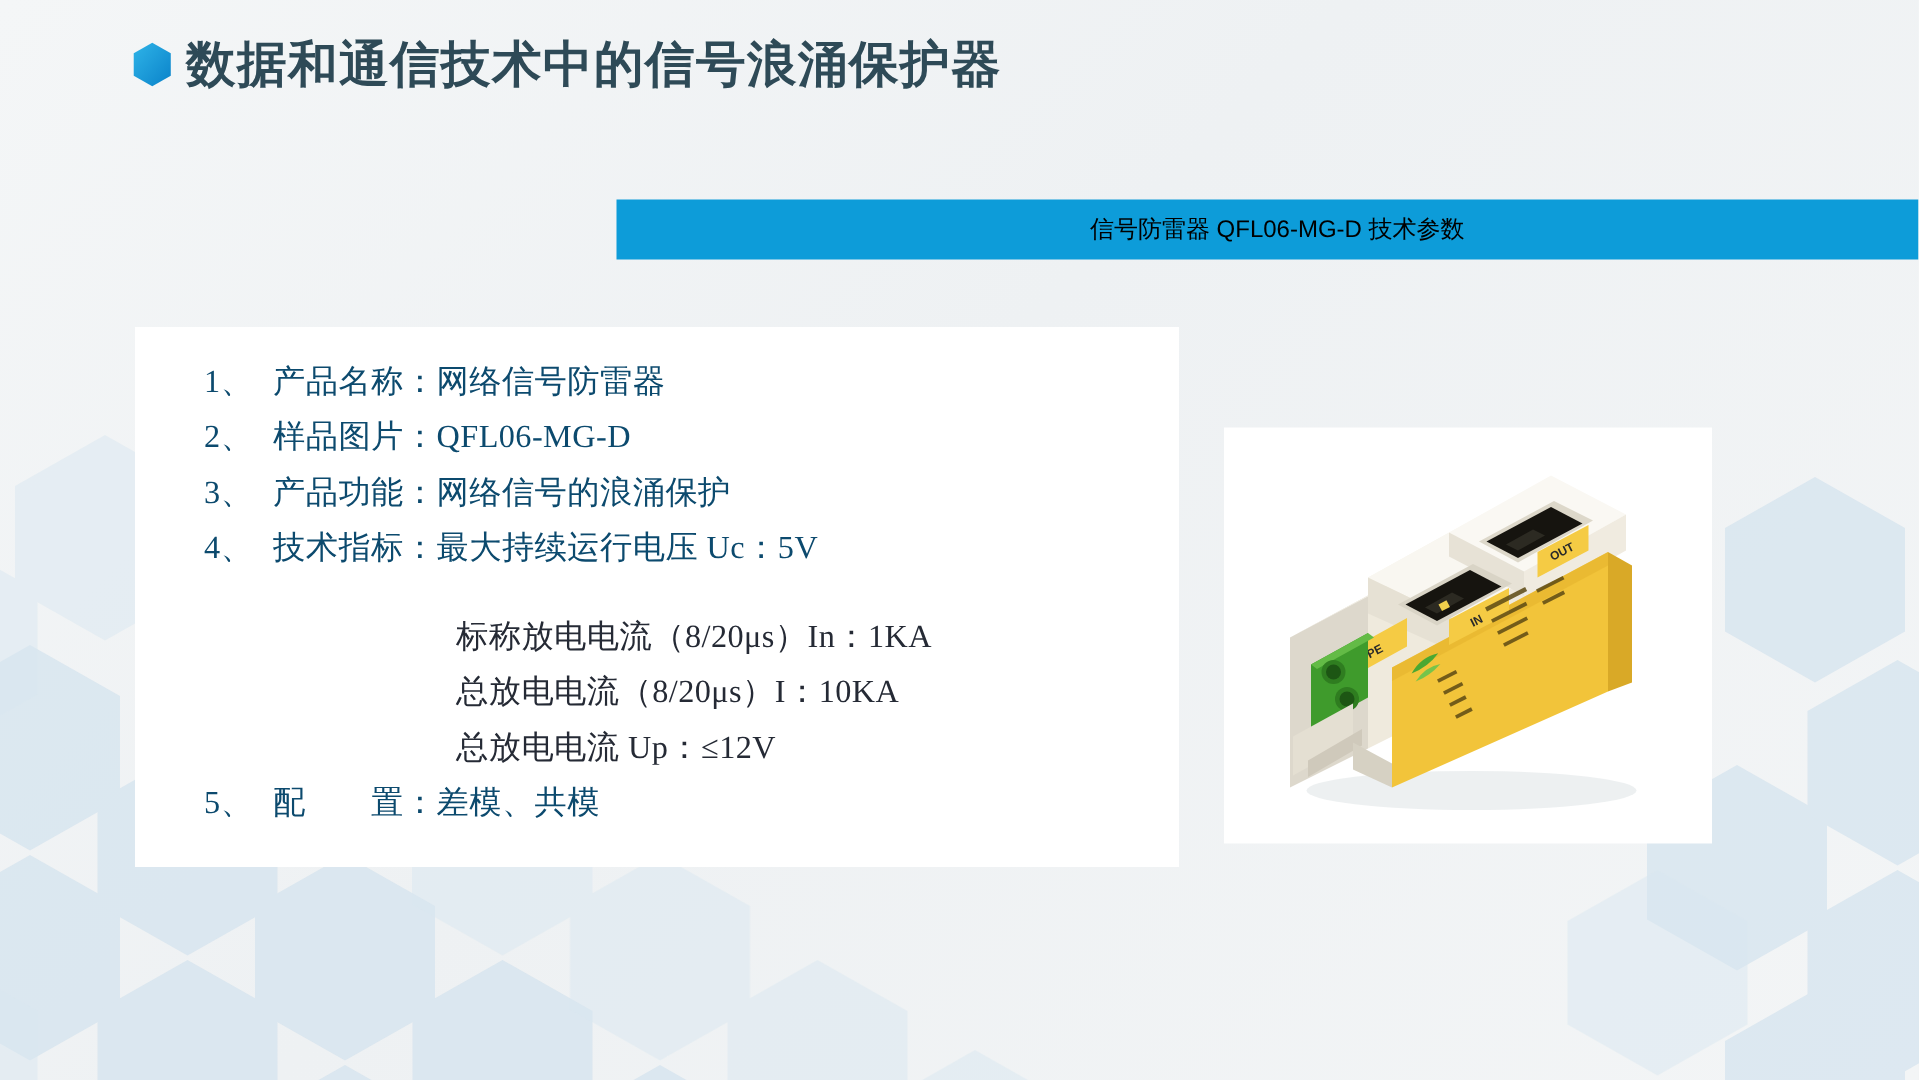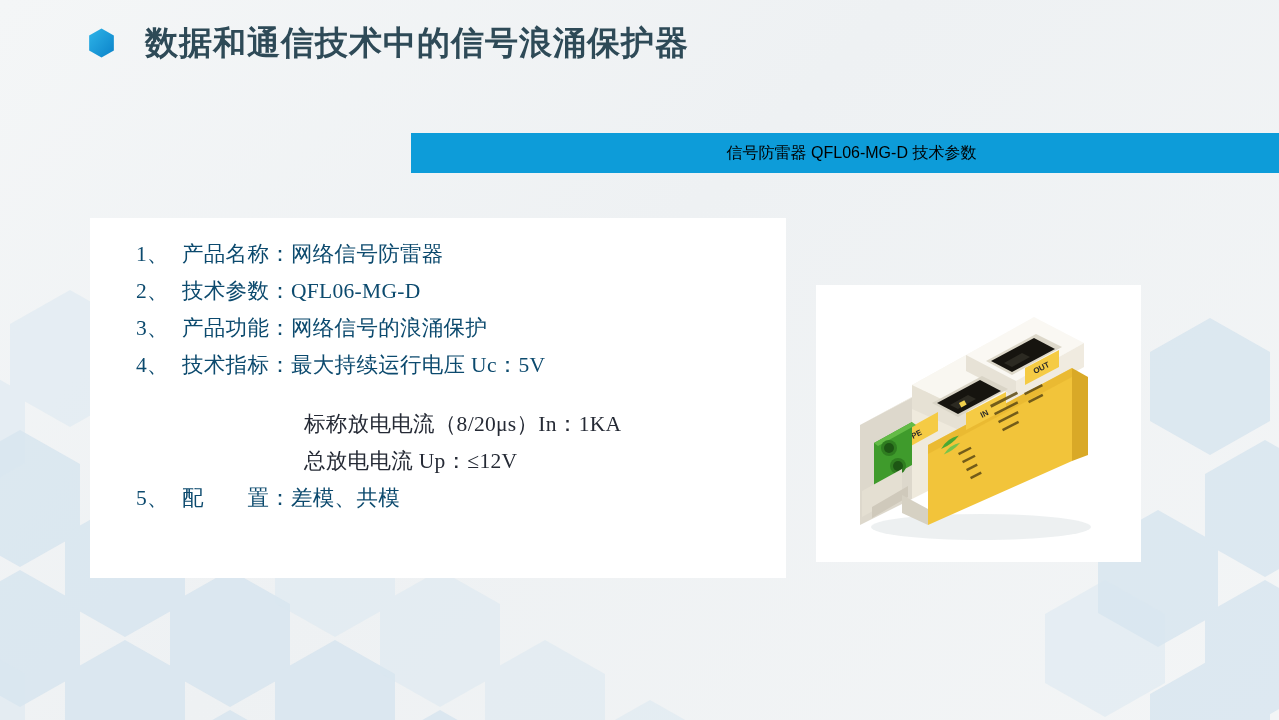--- a/index.html
+++ b/index.html
@@ -30,21 +30,21 @@
     pointer-events: none;
   }
 
   
   #title-row {
     position: absolute;
     left: 88px;
     top: 24px;
     display: flex;
     align-items: center;
-    gap: 30px;
+    gap: 9px;
   }
   #hex-bullet {
     width: 27px;
     height: 30px;
     flex: none;
     display: block;
   }
   #page-title {
     font-family: "Liberation Sans", sans-serif;
     font-size: 33px;
@@ -181,29 +181,30 @@
 
   <div id="banner">
     <span>信号防雷器 QFL06-MG-D 技术参数</span>
   </div>
 
   <div id="spec-card">
     <div id="spec-list">
 
       <div class="spec-line"><span class="num">1、</span><span class="lbl">产品名称：</span><span>网络信号防雷器</span></div>
 
-      <div class="spec-line"><span class="num">2、</span><span class="lbl">技术参数：</span><span>QFL06-MG-D</span></div>
+      <div class="spec-line"><span class="num">2、</span><span class="lbl">样品图片：</span><span>QFL06-MG-D</span></div>
 
       <div class="spec-line"><span class="num">3、</span><span class="lbl">产品功能：</span><span>网络信号的浪涌保护</span></div>
 
       <div class="spec-line"><span class="num">4、</span><span class="lbl">技术指标：</span><span>最大持续运行电压 Uc：5V</span></div>
 
       <div class="spec-gap"></div>
 
       <div class="spec-sub">标称放电电流（8/20μs）In：1KA</div>
+      <div class="spec-sub">总放电电流（8/20μs）I：10KA</div>
       <div class="spec-sub">总放电电流 Up：≤12V</div>
 
       <div class="spec-line"><span class="num">5、</span><span class="lbl">配　　置：</span><span>差模、共模</span></div>
 
 
     </div>
   </div>
 
   <div id="photo-card">
     <svg id="product-photo" viewBox="0 0 325 277" xmlns="http://www.w3.org/2000/svg">

